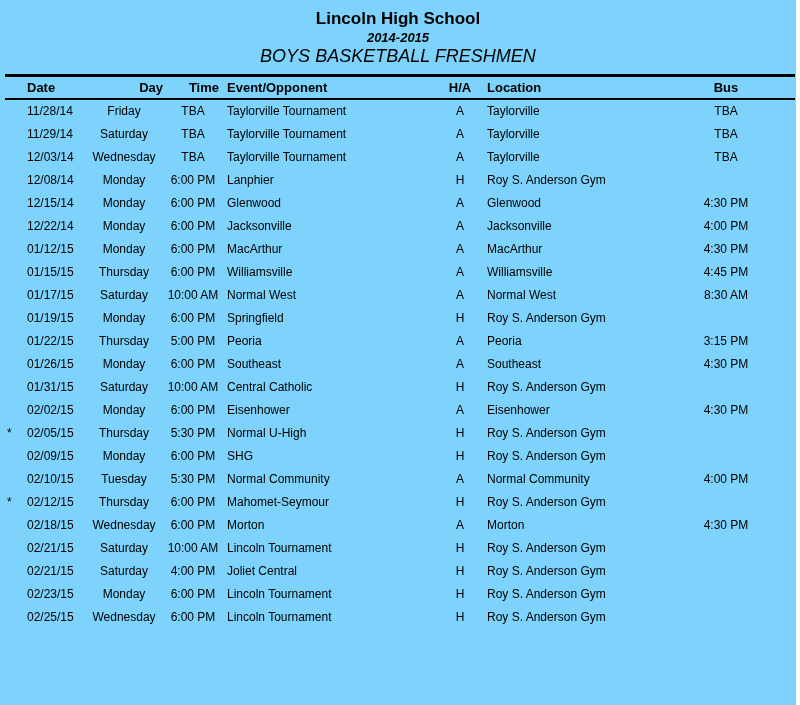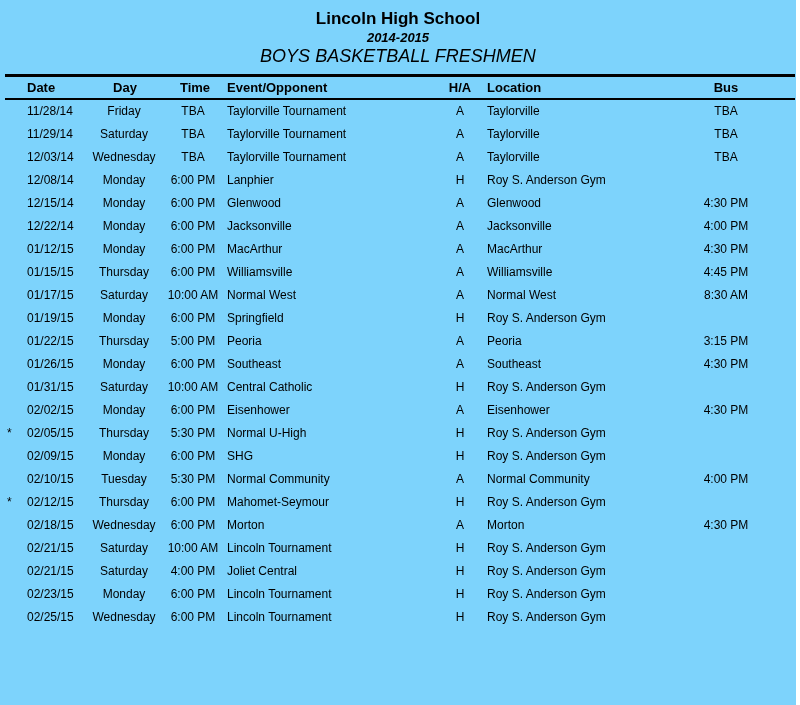--- a/index.html
+++ b/index.html
@@ -44,21 +44,21 @@
   table.schedule {
     width: 790px;
     border-collapse: collapse;
     table-layout: fixed;
   }
   thead th {
     border-top: 3px solid #000;
     border-bottom: 2px solid #000;
     font-size: 13px;
     font-weight: 700;
-    text-align: center;
+    text-align: right;
     padding: 3px 2px;
     white-space: nowrap;
   }
   tbody td {
     font-size: 12px;
     height: 23px;
     padding: 0 2px;
     vertical-align: middle;
     white-space: nowrap;
     overflow: hidden;

